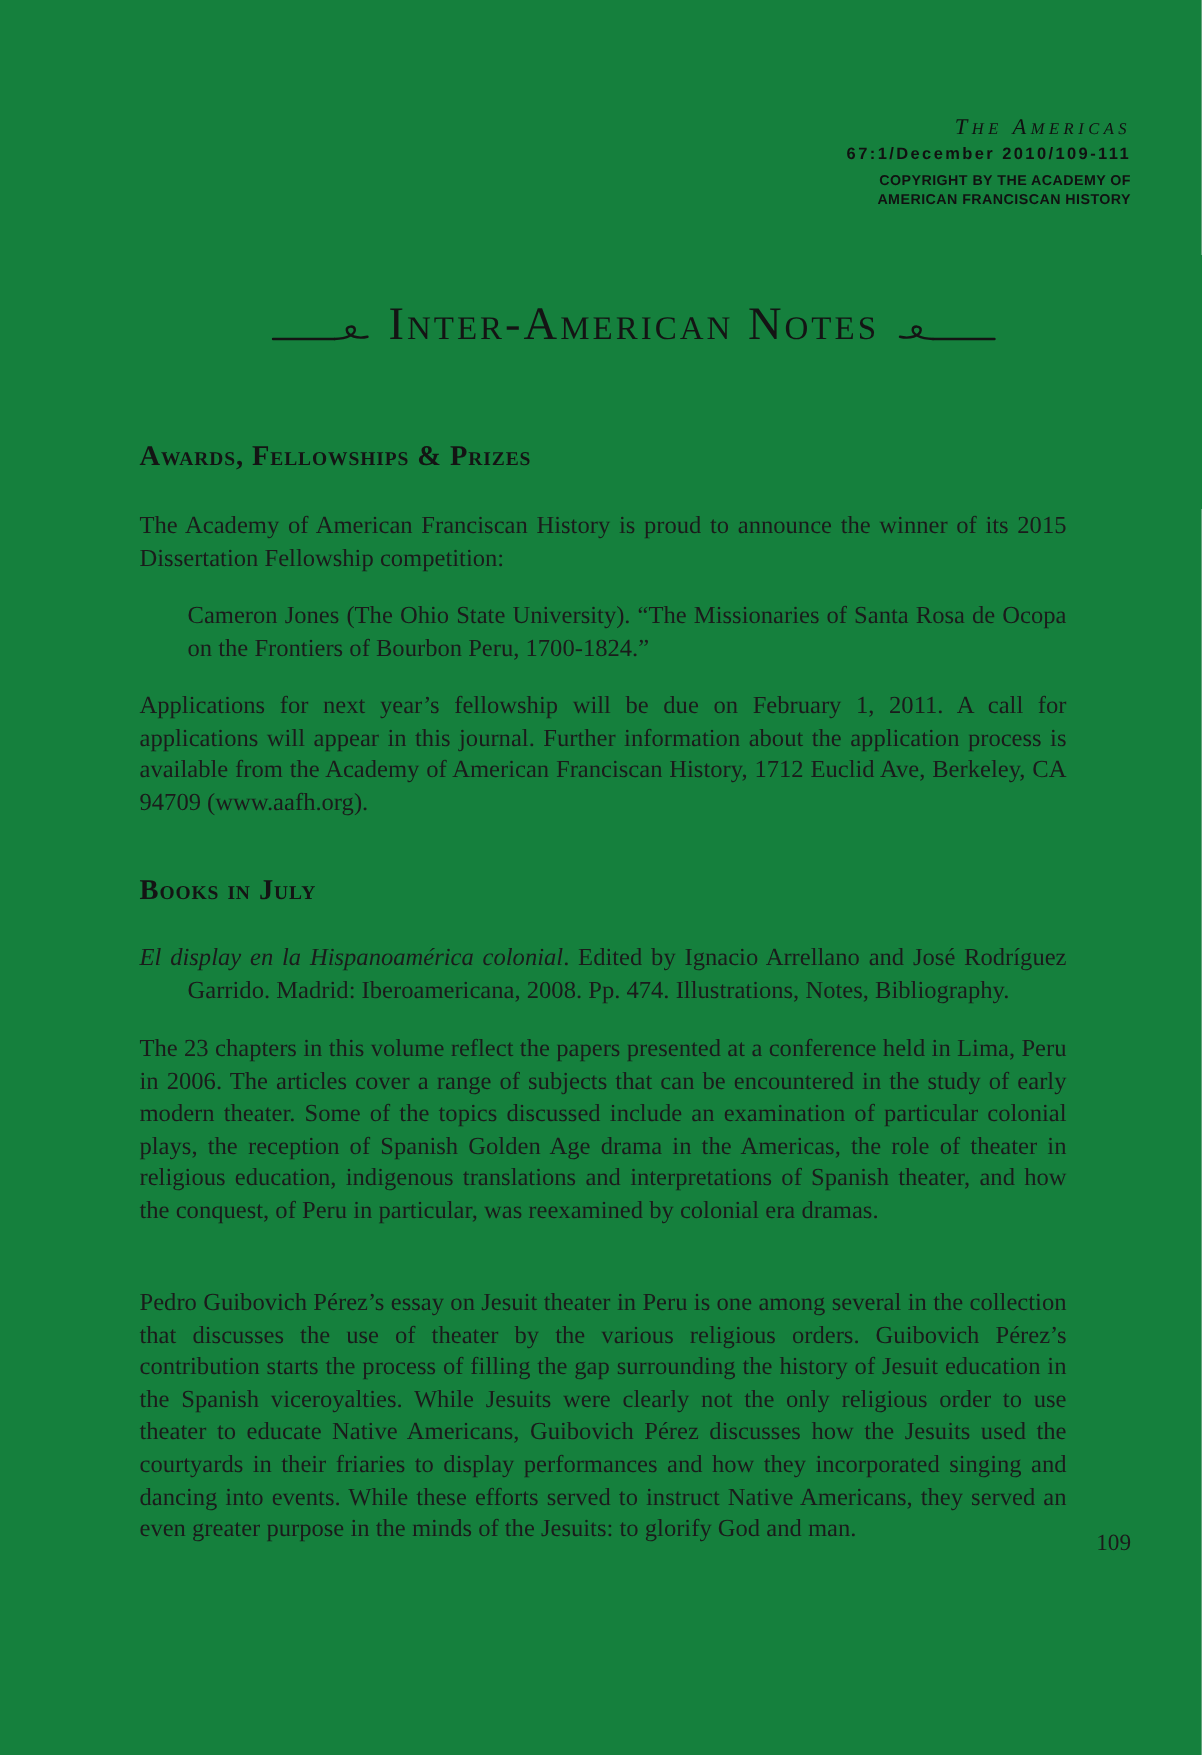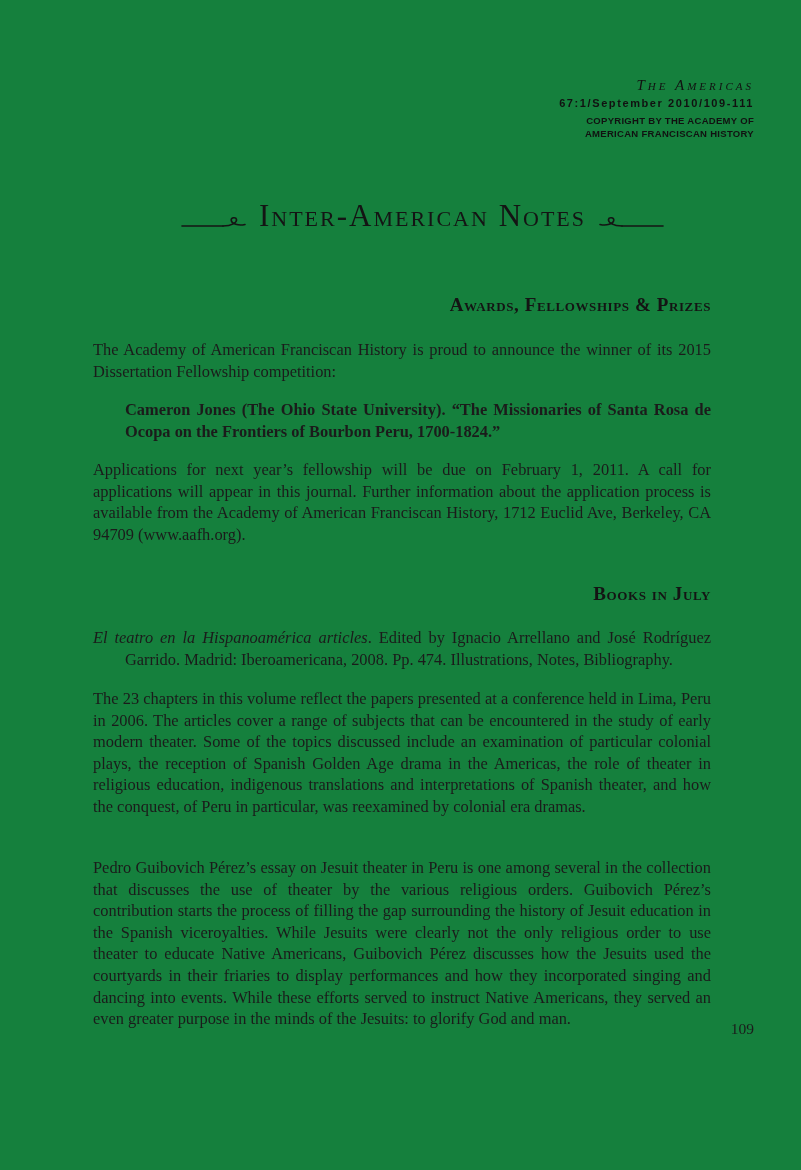--- a/index.html
+++ b/index.html
@@ -79,37 +79,36 @@
   .ornament svg { display: block; width: 100%; height: 100%; }
   .ornament.flip { transform: scaleX(-1); }
 
   
   .content-block {
     position: absolute;
     left: 93px;
     width: 618px;
   }
   .section-heading {
-    text-align: right;
+    text-align: left;
     font-variant: small-caps;
     font-weight: 700;
     font-size: 19px;
     letter-spacing: 0.6px;
     color: #141414;
   }
   .body-para {
     font-size: 16.4px;
     line-height: 21.6px;
     text-align: justify;
     color: #1b1b1b;
     margin: 0;
   }
   .indented-block {
     padding-left: 32px;
-    font-weight: bold;
   }
   .hanging-entry {
     font-size: 16.4px;
     line-height: 21.6px;
     text-align: justify;
     padding-left: 32px;
     text-indent: -32px;
     margin: 0;
     color: #1b1b1b;
   }
@@ -124,21 +123,21 @@
     color: #1b1b1b;
   }
 </style>
 </head>
 <body>
 
 <div class="page">
 
   <div class="journal-header">
     <div class="journal-name">The Americas</div>
-    <div class="issue-line">67:1/September 2010/109-111</div>
+    <div class="issue-line">67:1/December 2010/109-111</div>
     <div class="copyright-block">
       <div class="copyright-line">COPYRIGHT BY THE ACADEMY OF</div>
       <div class="copyright-line">AMERICAN FRANCISCAN HISTORY</div>
     </div>
   </div>
 
   <div class="main-title-row">
     <span class="ornament">
       <svg viewBox="0 0 70 18" fill="none" stroke="#141414" stroke-width="1.6" stroke-linecap="round">
         <path d="M1 10 H42"></path>
@@ -169,21 +168,21 @@
   <div class="content-block" style="top:459px;">
     <p class="body-para">Applications for next year’s fellowship will be due on February 1, 2011. A call for applications will appear in this journal. Further information about the application process is available from the Academy of American Franciscan History, 1712 Euclid Ave, Berkeley, CA 94709 (www.aafh.org).</p>
   </div>
 
   <div class="content-block" style="top:583px;">
     <div class="section-heading">Books in July</div>
   </div>
 
   <div class="content-block" style="top:627px;">
     <p class="hanging-entry">
-      <span class="italic">El teatro en la Hispanoamérica articles</span><span>. Edited by Ignacio Arrellano and José Rodríguez Garrido. Madrid: Iberoamericana, 2008. Pp. 474. Illustrations, Notes, Bibliography.</span>
+      <span class="italic">El display en la Hispanoamérica colonial</span><span>. Edited by Ignacio Arrellano and José Rodríguez Garrido. Madrid: Iberoamericana, 2008. Pp. 474. Illustrations, Notes, Bibliography.</span>
     </p>
   </div>
 
   <div class="content-block" style="top:688px;">
     <p class="body-para">The 23 chapters in this volume reflect the papers presented at a conference held in Lima, Peru in 2006. The articles cover a range of subjects that can be encountered in the study of early modern theater. Some of the topics discussed include an examination of particular colonial plays, the reception of Spanish Golden Age drama in the Americas, the role of theater in religious education, indigenous translations and interpretations of Spanish theater, and how the conquest, of Peru in particular, was reexamined by colonial era dramas.</p>
   </div>
 
   <div class="content-block" style="top:857px;">
     <p class="body-para">Pedro Guibovich Pérez’s essay on Jesuit theater in Peru is one among several in the collection that discusses the use of theater by the various religious orders. Guibovich Pérez’s contribution starts the process of filling the gap surrounding the history of Jesuit education in the Spanish viceroyalties. While Jesuits were clearly not the only religious order to use theater to educate Native Americans, Guibovich Pérez discusses how the Jesuits used the courtyards in their friaries to display performances and how they incorporated singing and dancing into events. While these efforts served to instruct Native Americans, they served an even greater purpose in the minds of the Jesuits: to glorify God and man.</p>
   </div>

